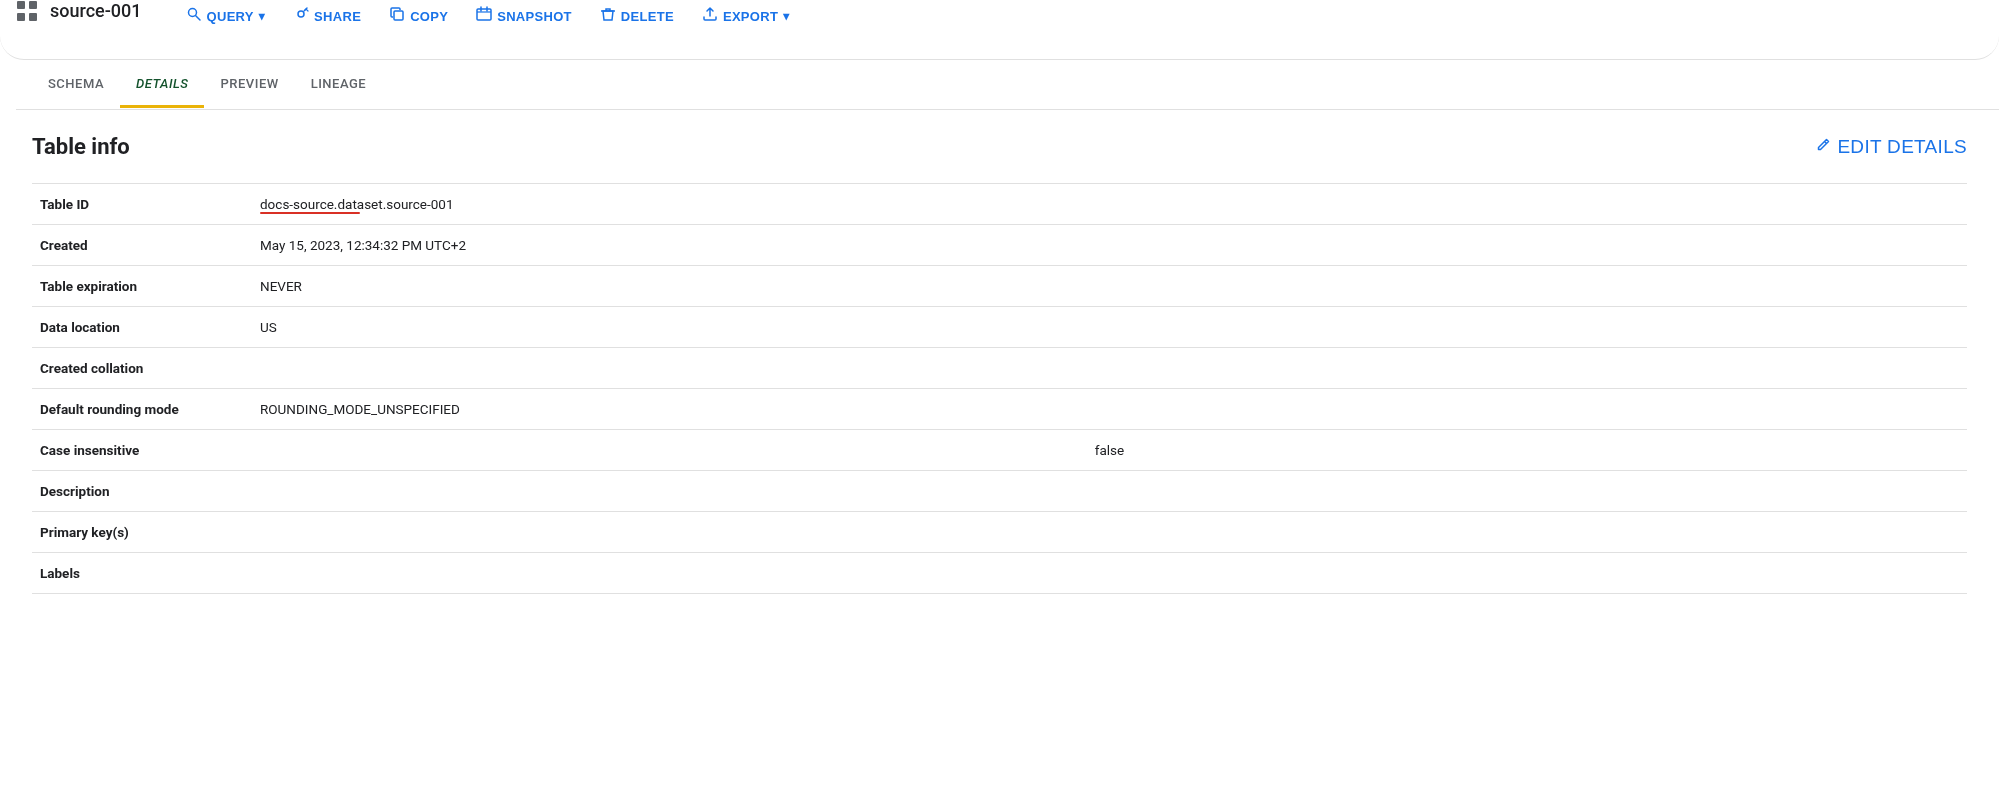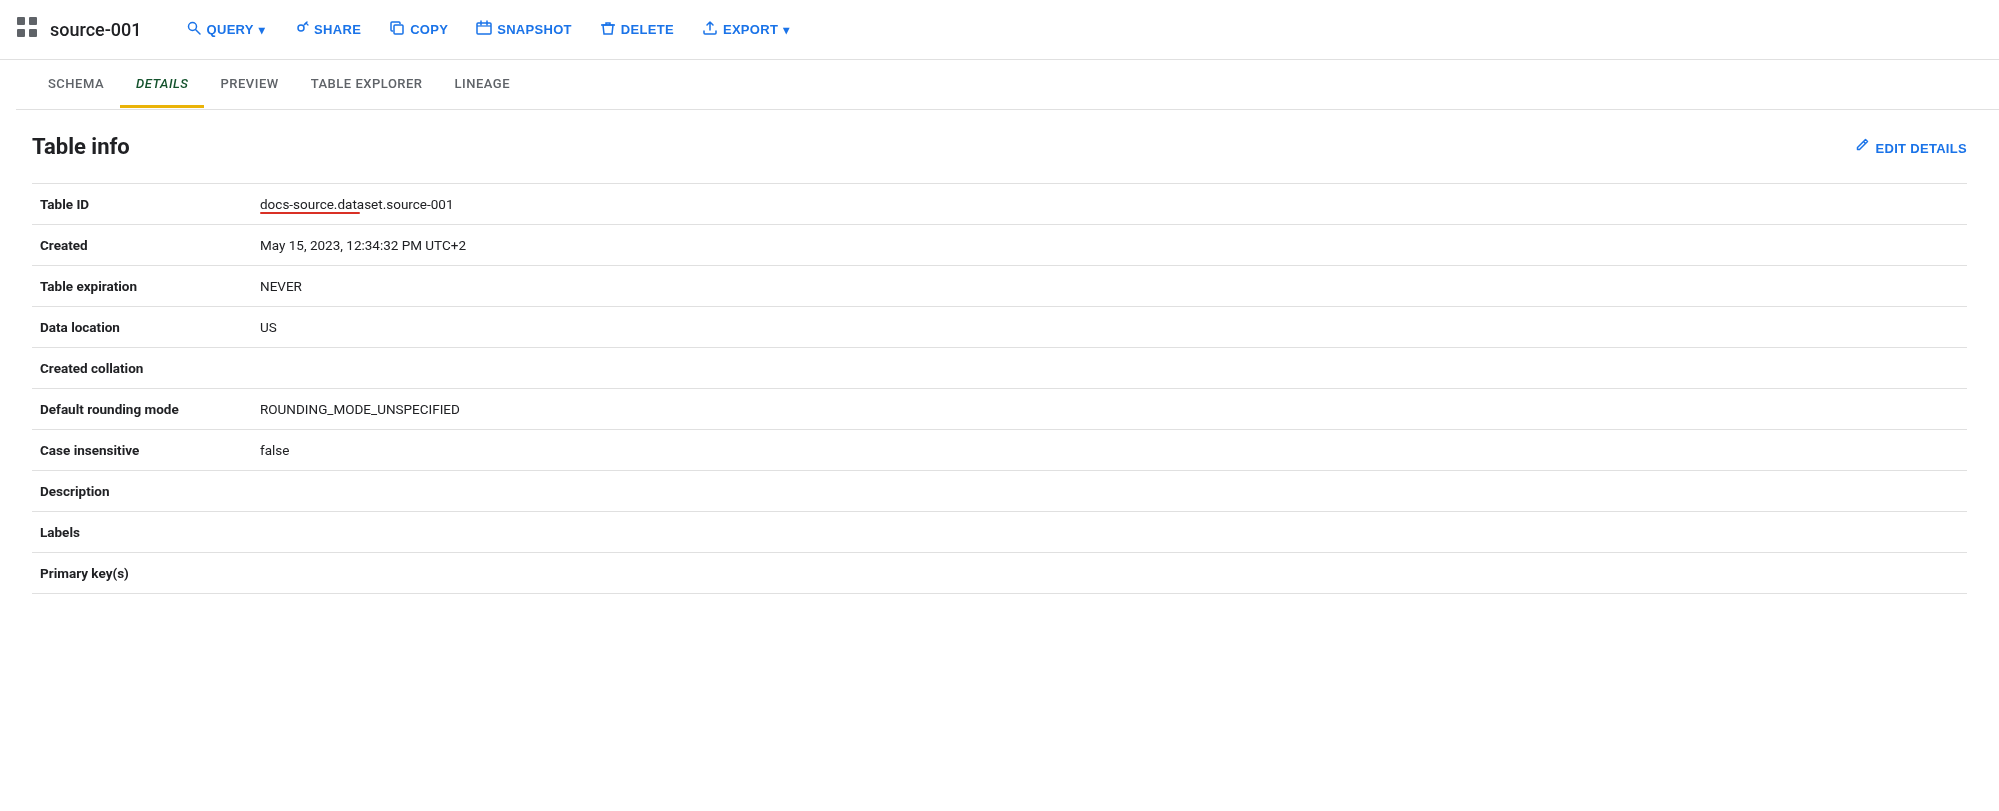--- a/index.html
+++ b/index.html
@@ -6,25 +6,26 @@
     body {
       font-family: 'Google Sans', Roboto, Arial, sans-serif;
       font-size: 14px;
       background: #fff;
       color: #202124;
     }
 
     
     .header {
       display: flex;
-      align-items: center;
+      align-items: flex-start;
       padding: 0 16px;
       height: 60px;
       border-bottom: 1px solid #e0e0e0;
       gap: 8px;
+      border-radius: 24px;
     }
     .header-icon {
       color: #5f6368;
       font-size: 20px;
       margin-right: 4px;
     }
     .header-title {
       font-size: 18px;
       font-weight: 500;
       color: #202124;
@@ -94,25 +95,25 @@
       justify-content: space-between;
       margin-bottom: 24px;
     }
     .section-title {
       font-size: 22px;
       font-weight: 700;
       color: #202124;
     }
     .edit-details-btn {
       display: flex;
-      align-items: flex-end;
+      align-items: center;
       gap: 6px;
       color: #1a73e8;
-      font-size: 13px;
-      font-weight: 700;
+      font-size: 19px;
+      font-weight: 400;
       cursor: pointer;
       border: none;
       background: transparent;
       letter-spacing: 0.3px;
       text-transform: uppercase;
     }
 
     
     .info-table {
       width: 100%;
@@ -147,20 +148,21 @@
       position: absolute;
       bottom: -2px;
       left: 0;
       width: 100px;
       height: 2px;
       background: #d93025;
       border-radius: 1px;
     }
     .value-muted {
       color: #5f6368;
+      text-align: center;
     }
     .value-uppercase {
       text-transform: uppercase;
       color: #5f6368;
       font-size: 13px;
     }
   </style>
 </head>
 <body>
 
@@ -242,21 +244,20 @@
       <span>EXPORT</span>
       <span class="chevron">▾</span>
     </button>
   </div>
 </div>
 
 <div class="tabs">
   <div class="tab">SCHEMA</div>
   <div class="tab active">DETAILS</div>
   <div class="tab">PREVIEW</div>
-  <div class="tab">TABLE EXPLORER</div>
   <div class="tab">LINEAGE</div>
 </div>
 
 <div class="content">
   <div class="section-header">
     <h2 class="section-title">Table info</h2>
     <button class="edit-details-btn">
       <span>
         <svg width="16" height="16" viewBox="0 0 16 16" fill="none">
           <path d="M11.5 2.5l2 2-8 8H3.5v-2l8-8z" stroke="#1a73e8" stroke-width="1.5" fill="none" stroke-linejoin="round"></path>
@@ -307,23 +308,23 @@
         <td>Case insensitive</td>
         <td class="value-muted">false</td>
       </tr>
 
       <tr>
         <td>Description</td>
         <td></td>
       </tr>
 
       <tr>
+        <td>Primary key(s)</td>
+        <td></td>
+      </tr>
+
+      <tr>
         <td>Labels</td>
-        <td></td>
-      </tr>
-
-      <tr>
-        <td>Primary key(s)</td>
         <td></td>
       </tr>
     </tbody>
   </table>
 </div>
 
 </body></html>

